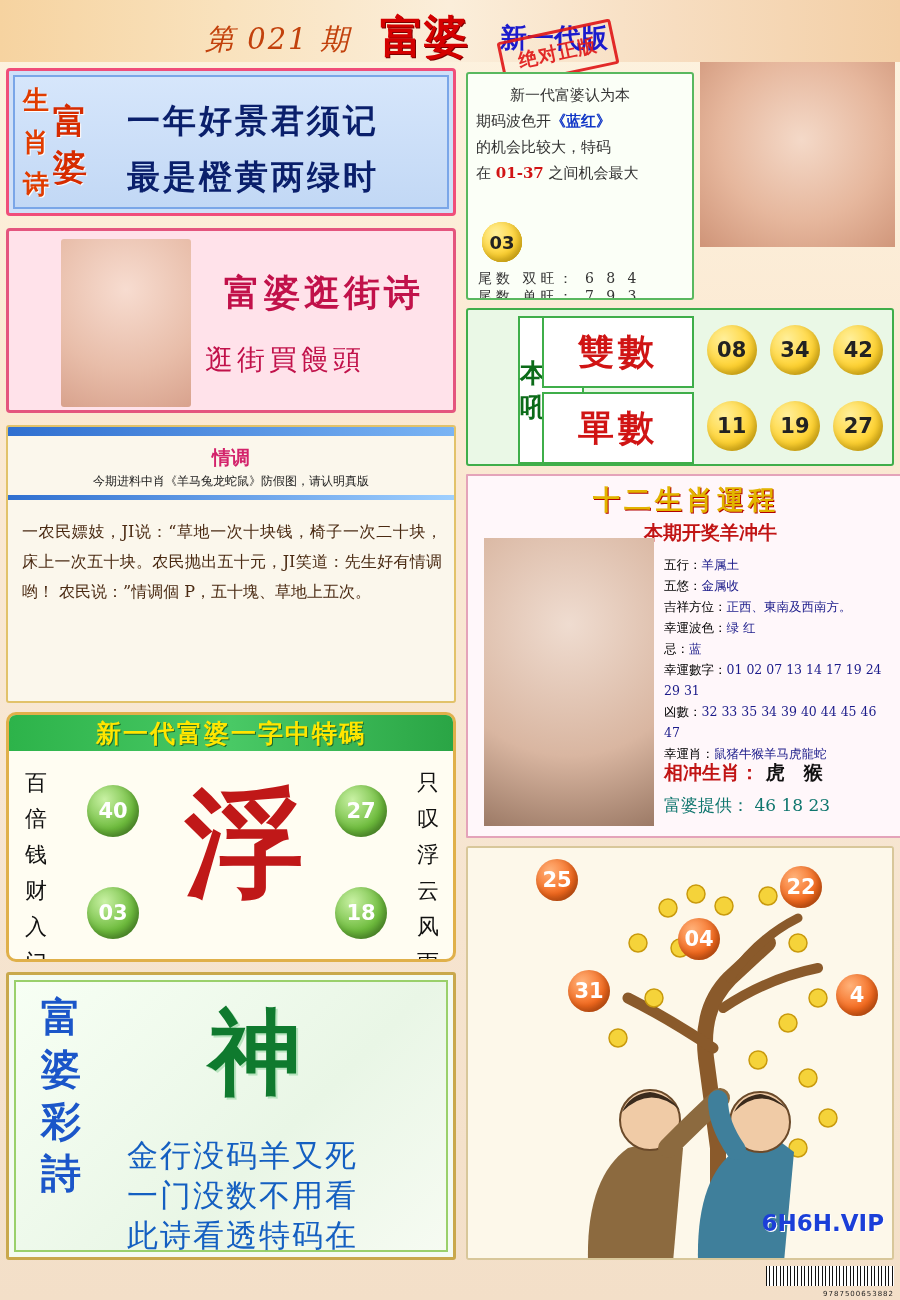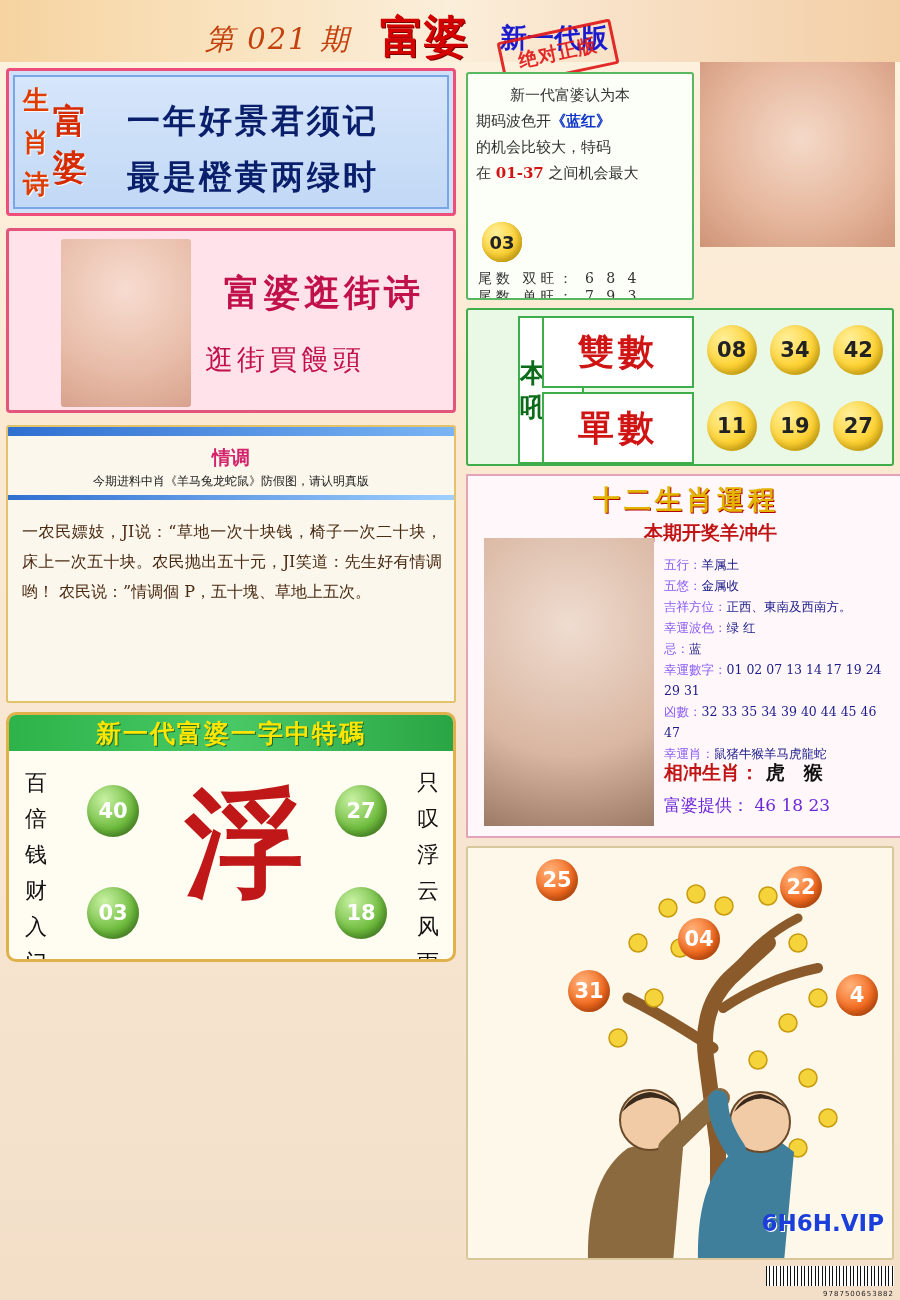--- a/index.html
+++ b/index.html
@@ -84,23 +84,23 @@
   .r2 .cell span{font-size:36px;font-weight:bold;color:#d01414;font-family:"DejaVu Serif",serif;letter-spacing:4px;}
   .r2 .nums{position:absolute;left:232px;width:190px;height:68px;display:flex;align-items:center;justify-content:space-around;}
 
   
   .r3{left:466px;top:474px;width:440px;height:364px;border:2px solid #e4a3b9;background:#fff7fa;border-radius:1px;overflow:hidden;}
   .r3 .title{position:absolute;left:0;top:6px;width:100%;text-align:center;font-size:27px;font-weight:bold;color:#e2b400;font-family:"DejaVu Serif",serif;letter-spacing:4px;text-shadow:1px 1px 0 #b30000;}
   .r3 .sub{position:absolute;left:176px;top:44px;font-size:19px;font-weight:bold;color:#c11414;font-family:"DejaVu Serif",serif;}
   .r3 .ph{position:absolute;left:16px;top:62px;width:170px;height:288px;
     background:radial-gradient(circle at 50% 30%,#efdcd0,#d9b6a1 60%,#9c7a66 100%);}
   .r3 .rows{position:absolute;left:196px;top:78px;width:226px;font-size:12.5px;line-height:21px;color:#1b1b8a;font-family:"DejaVu Serif",serif;}
-  .r3 .rows .k{color:#8b5cf6;margin-top:32px;}
+  .r3 .rows .k{color:#000000;margin-top:32px;}
   .r3 .big{position:absolute;left:196px;top:284px;font-size:19px;font-weight:bold;color:#c11414;font-family:"DejaVu Serif",serif;}
-  .r3 .prov{position:absolute;left:196px;top:318px;font-size:17px;color:#6d28d9;font-family:"DejaVu Serif",serif;}
+  .r3 .prov{position:absolute;left:196px;top:318px;font-size:17px;color:#0f766e;font-family:"DejaVu Serif",serif;}
 
   
   .r4{left:466px;top:846px;width:428px;height:414px;border:2px solid #d8c79a;background:#fdf8ea;border-radius:3px;overflow:hidden;}
   .r4 .vtxt{position:absolute;left:10px;top:10px;width:62px;font-size:45px;font-weight:bold;color:#0b1d8c;font-family:"DejaVu Serif",serif;line-height:58px;text-align:center;}
   .watermark{position:absolute;right:8px;bottom:22px;font-size:23px;font-weight:bold;color:#1b3fd8;font-family:"DejaVu Sans",sans-serif;text-shadow:1px 1px 0 #fff;}
   .barcode{position:absolute;right:6px;bottom:4px;width:128px;height:20px;
     background:repeating-linear-gradient(90deg,#111 0 1px,#fff 1px 3px,#111 3px 4px,#fff 4px 7px);}
   .barnum{position:absolute;right:6px;bottom:-2px;font-size:7px;color:#222;letter-spacing:1px;font-family:"DejaVu Sans",sans-serif;}
 </style>
 </head>
@@ -148,20 +148,28 @@
     </div>
     <div class="vleft">百倍钱财入门庭</div>
     <div class="word">浮</div>
     <div class="vright">只叹浮云风雨日</div>
     <div class="ball green" style="left:78px;top:70px;width:52px;height:52px;">40</div>
     <div class="ball green" style="left:326px;top:70px;width:52px;height:52px;">27</div>
     <div class="ball green" style="left:78px;top:172px;width:52px;height:52px;">03</div>
     <div class="ball green" style="left:326px;top:172px;width:52px;height:52px;">18</div>
   </div>
 
+  <div class="box l5">
+    <div class="inner"></div>
+    <div class="vert" style="color:#1b56c9;">富婆彩詩</div>
+    <div class="shen">神</div>
+    <div class="pl" style="top:160px;">金行没码羊又死</div>
+    <div class="pl" style="top:200px;">一门没数不用看</div>
+    <div class="pl" style="top:240px;">此诗看透特码在</div>
+  </div>
 
   <div class="photo-top"></div>
 
   <div class="box r1">
     <div class="txt">
       <span style="margin-left:34px">新一代富婆认为本</span><br>
       <span>期码波色开</span><span class="blue">《蓝红》</span><br>
       <span>的机会比较大，特码</span><br>
       <span>在</span>
       <span class="red">01-37</span>

